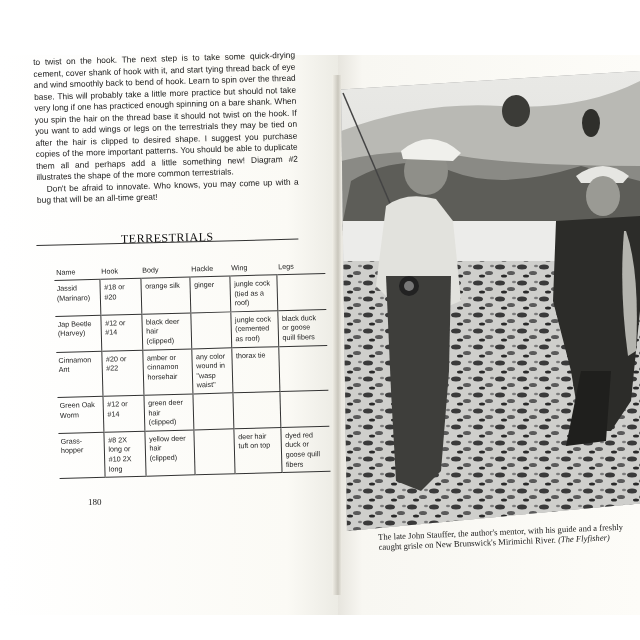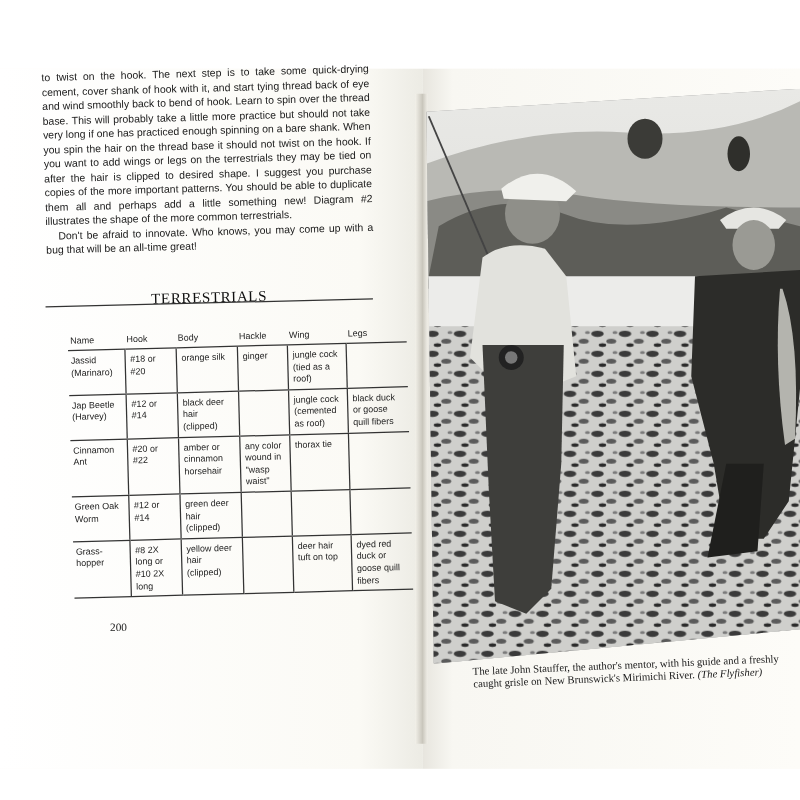--- a/index.html
+++ b/index.html
@@ -147,21 +147,21 @@
       <td>Grass-hopper</td>
       <td>#8 2X long or #10 2X long</td>
       <td>yellow deer hair (clipped)</td>
       <td></td>
       <td>deer hair tuft on top</td>
       <td>dyed red duck or goose quill fibers</td>
     </tr>
   </tbody>
 </table>
 
-<div class="page-number">200</div>
+<div class="page-number">180</div>
 
 <div class="photo">
   <svg width="299" height="460" viewBox="0 0 299 460" xmlns="http://www.w3.org/2000/svg">
     <defs>
       <linearGradient id="sky" x1="0" y1="0" x2="0" y2="1">
         <stop offset="0" stop-color="#e9e9e6"></stop>
         <stop offset="1" stop-color="#cfcfcb"></stop>
       </linearGradient>
       <pattern id="rocks" width="22" height="16" patternUnits="userSpaceOnUse">
         <rect width="22" height="16" fill="#cfcfcc"></rect>

